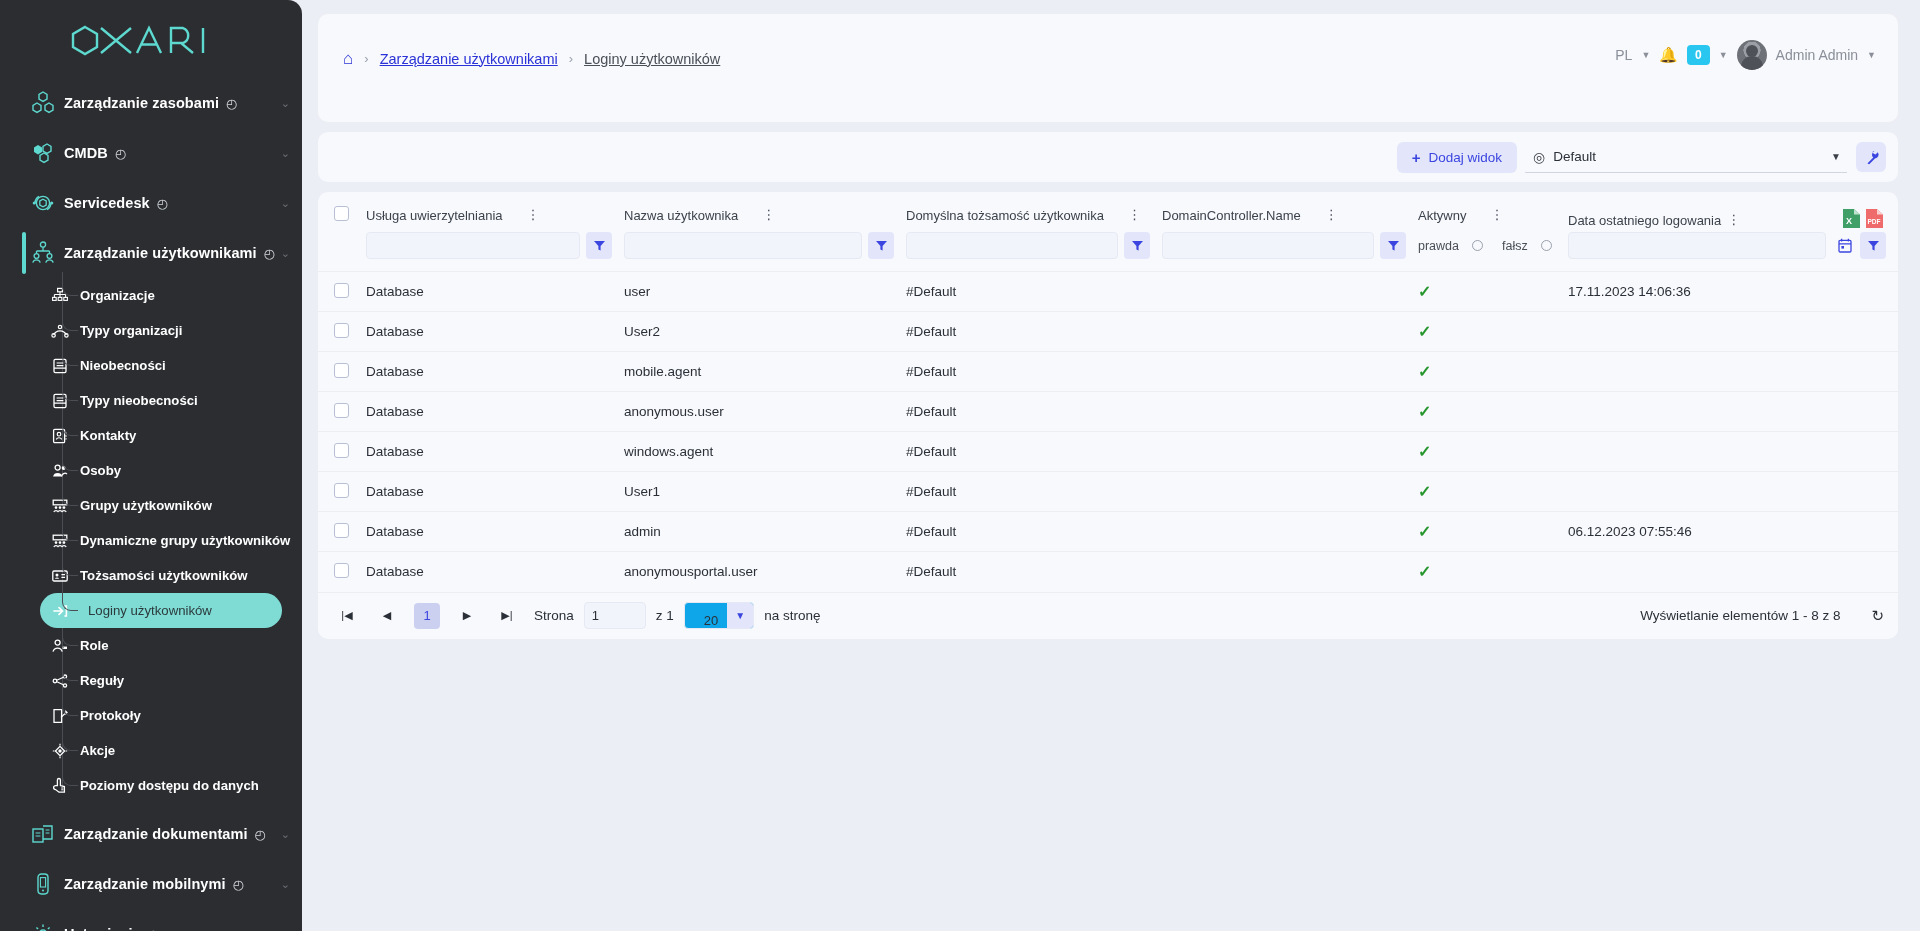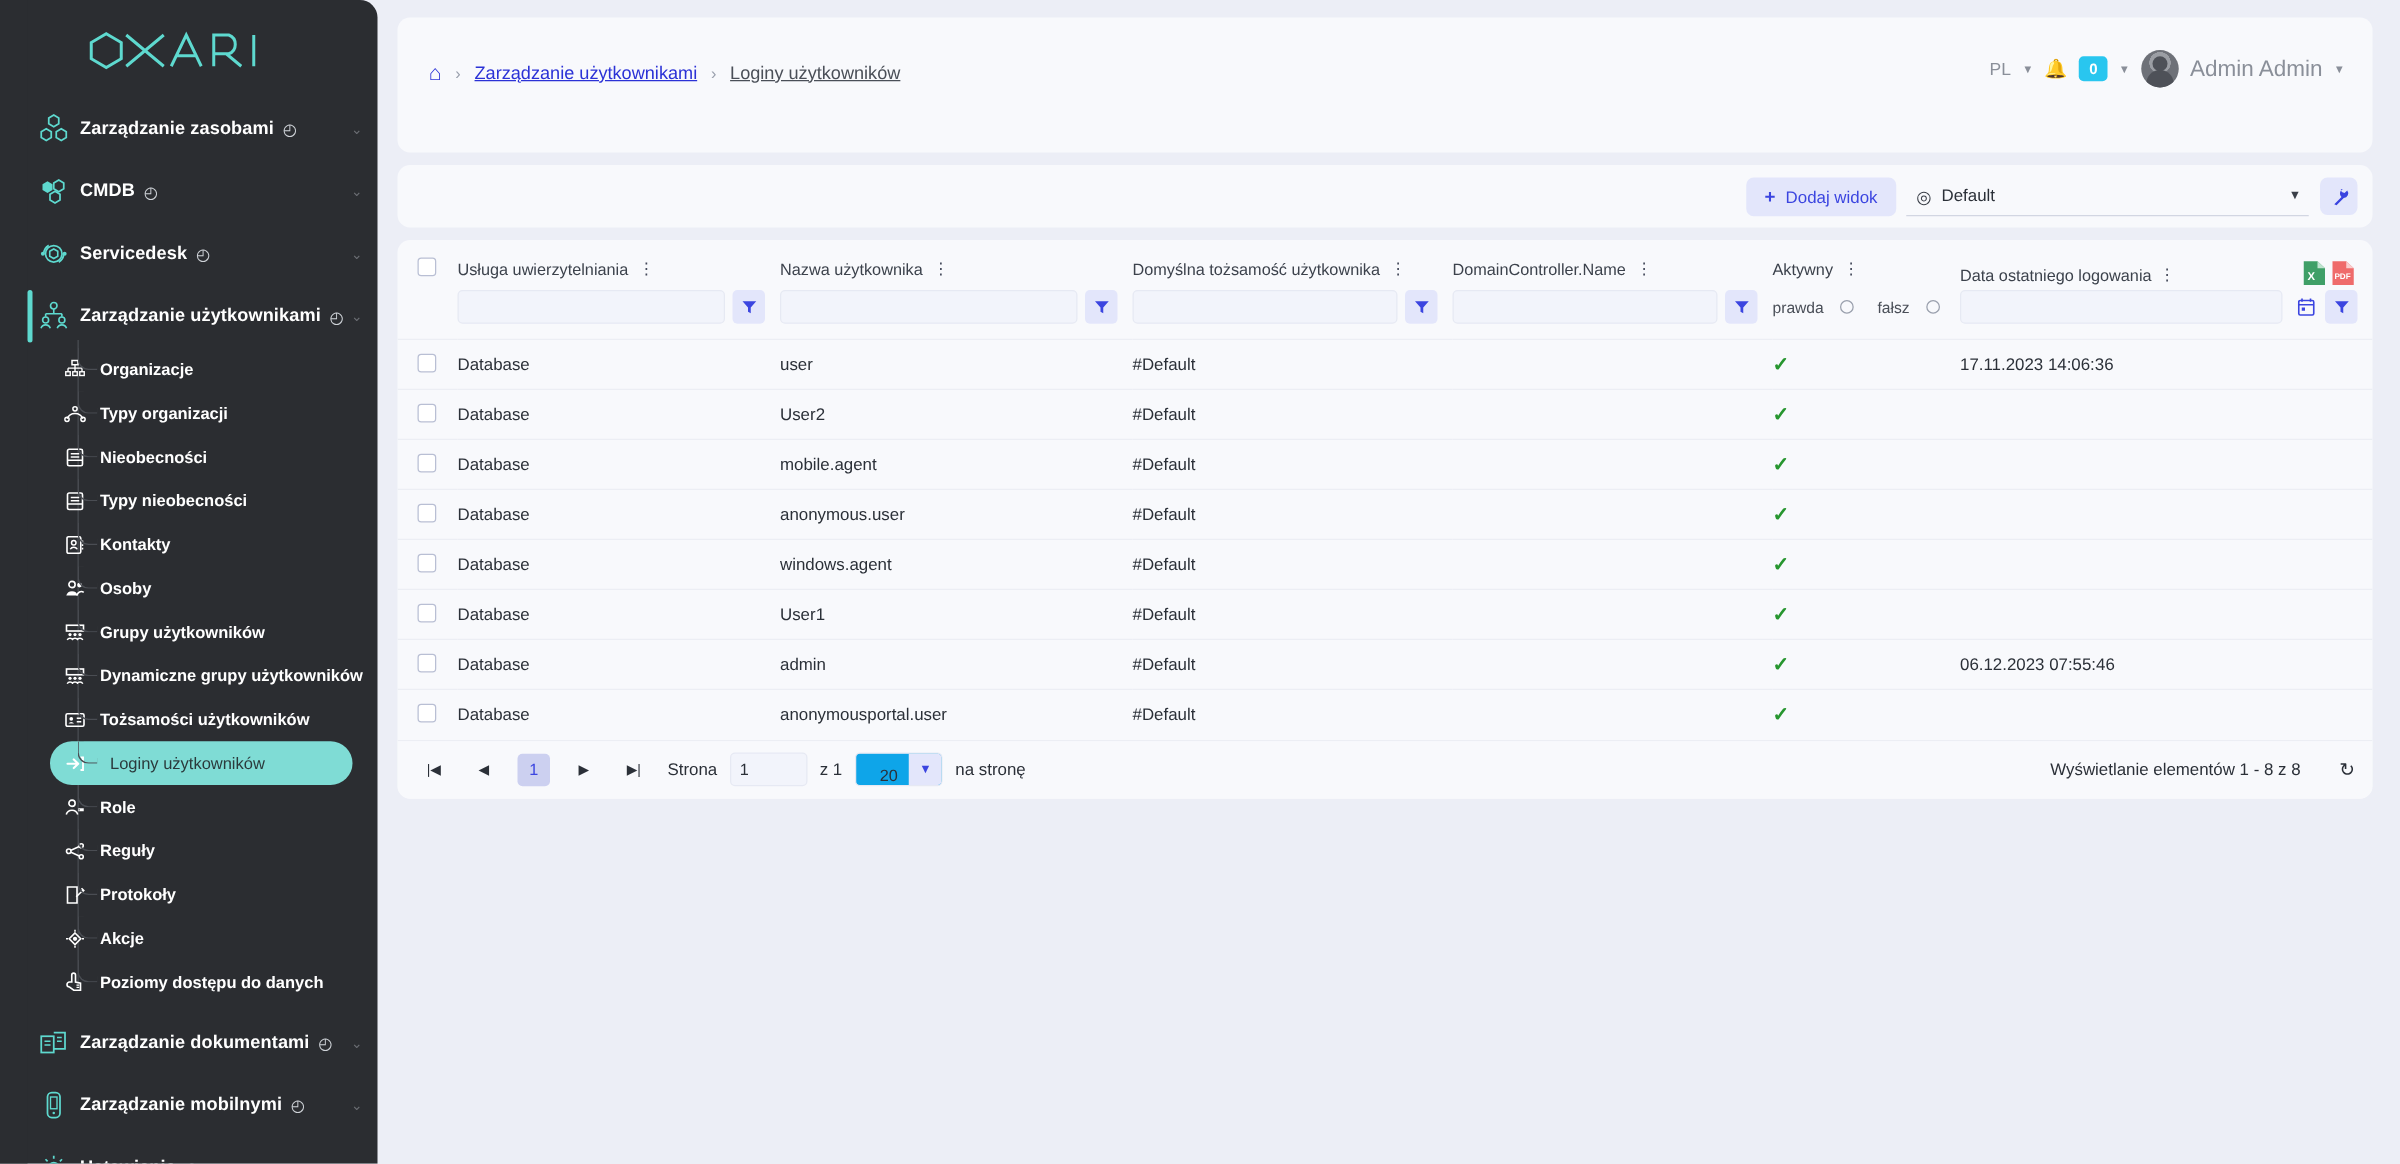--- a/index.html
+++ b/index.html
@@ -119,21 +119,21 @@
     overflow: hidden; position: relative;
   }
   .avatar::after {
     content:""; position:absolute; left:50%; top:54%; width:22px; height:20px;
     transform: translateX(-50%); background:#4e5158; border-radius: 11px 11px 0 0;
   }
   .avatar::before {
     content:""; position:absolute; left:50%; top:18%; width:12px; height:12px;
     transform: translateX(-50%); background:#4e5158; border-radius:50%; z-index:2;
   }
-  .uname { color: #8a8f99; font-size: 18px; }
+  .uname { color: #8a8f99; font-size: 14px; }
 
   
   #toolbar-card {
     height: 50px; flex: 0 0 50px; display: flex; align-items: center;
     justify-content: flex-end; padding-right: 12px; gap: 0;
   }
   .btn-add {
     background: #e3e6fb; color: #3b45e0; border: none; border-radius: 6px;
     height: 31px; padding: 0 15px; font-size: 13.5px;
     display: flex; align-items: center; gap: 8px; cursor: pointer;
@@ -162,21 +162,21 @@
   .col-auth { width: 258px; }
   .col-user { width: 282px; }
   .col-ident{ width: 256px; }
   .col-dc   { width: 256px; }
   .col-act  { width: 150px; }
   .col-date { width: auto; }
 
   thead td { vertical-align: top; padding: 0; }
   .th-row { height: 40px; }
   .th-label {
-    display: flex; align-items: center; gap: 8px;
+    display: flex; align-items: center; gap: 24px;
     font-size: 13px; color: #3c424c; padding-top: 16px;
   }
   .dots {
     color: #44495a; font-size: 13px; letter-spacing: 0; line-height: .8;
     cursor: pointer; user-select: none;
   }
   .filter-row td { padding: 0 0 12px 0; vertical-align: middle; }
   .fl-wrap { display: flex; align-items: center; gap: 6px; padding-right: 12px; }
   .fl-input {
     flex: 1; height: 27px; background: #f2f4fb; border: 1px solid #e6e9f3;

